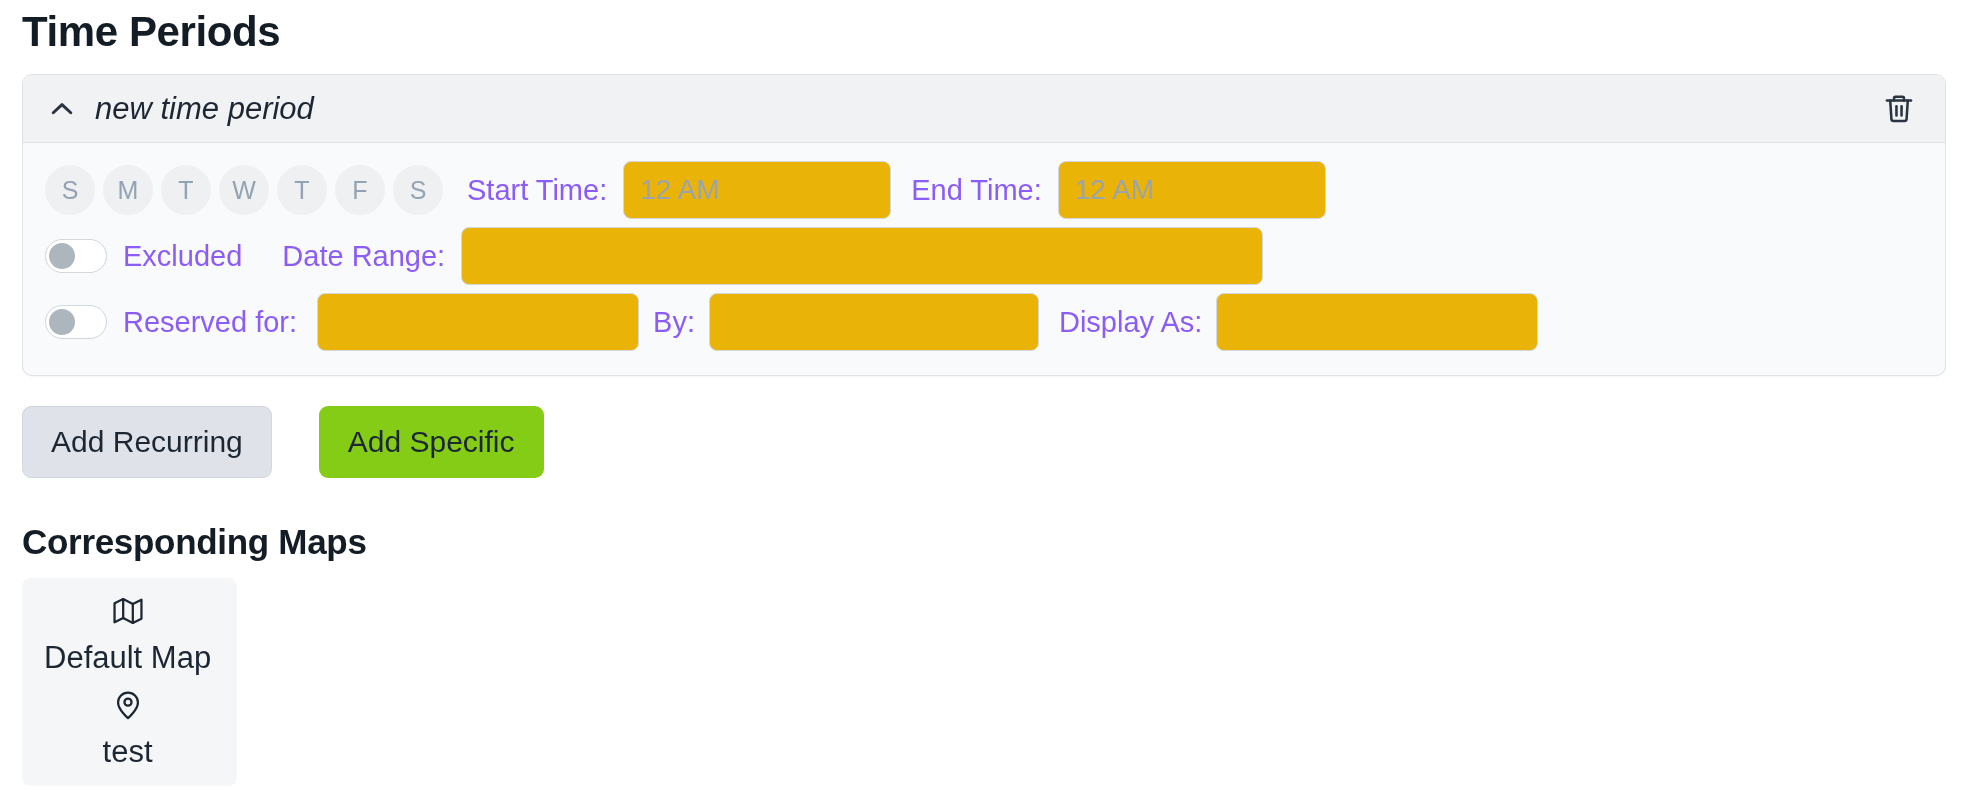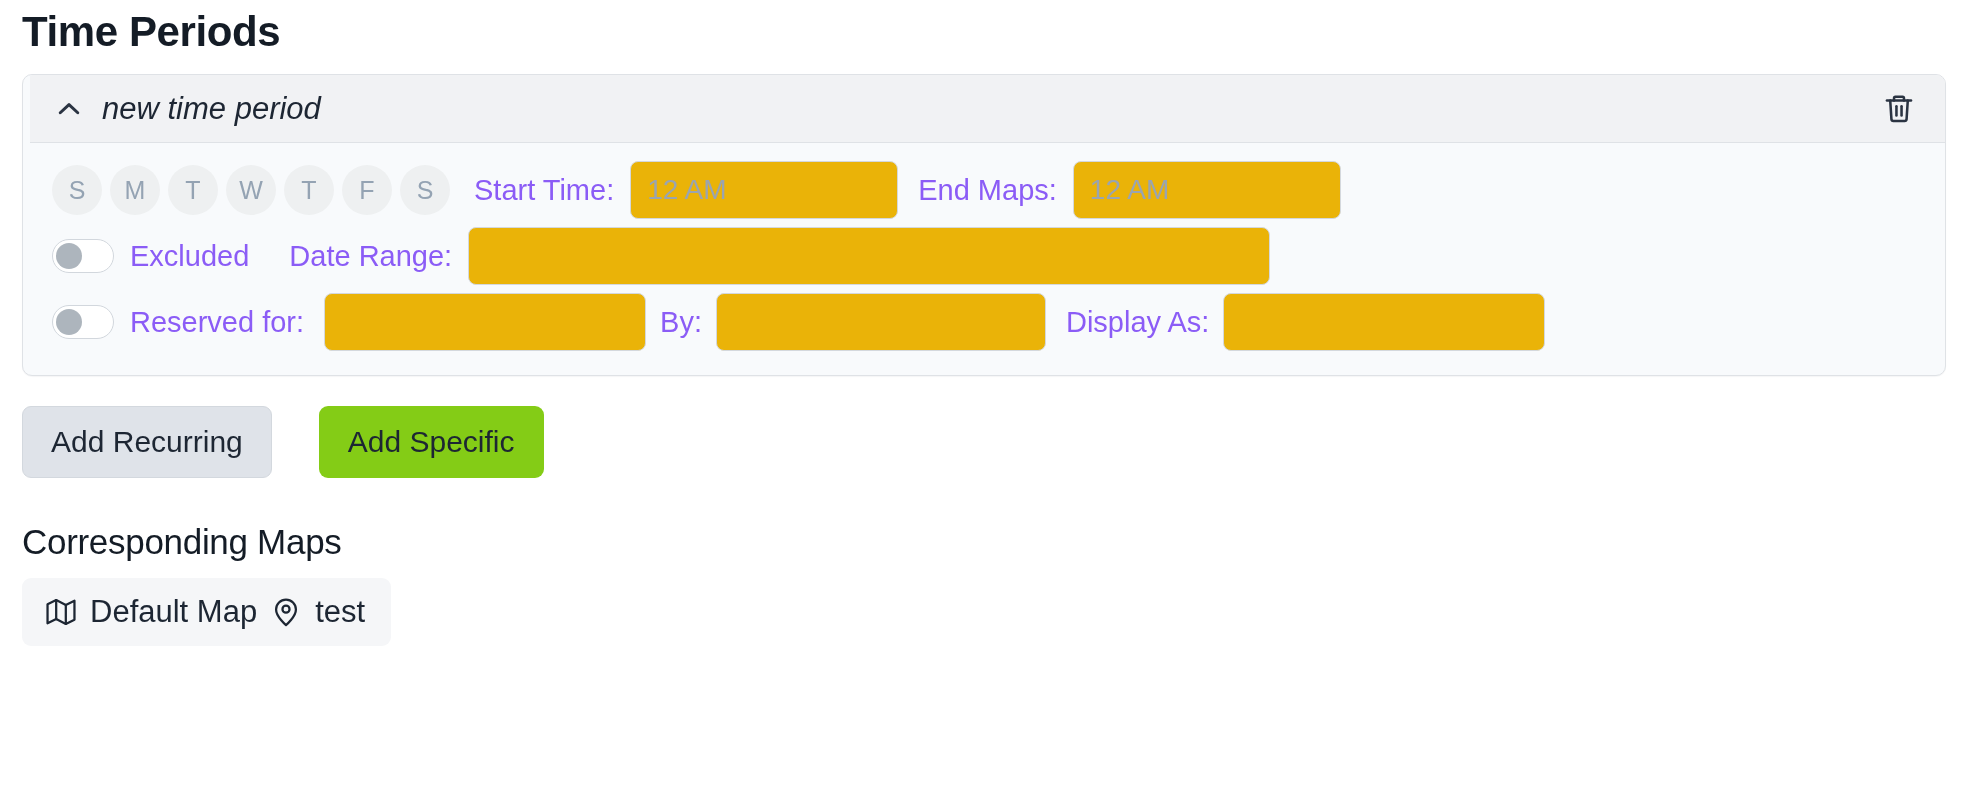--- a/index.html
+++ b/index.html
@@ -33,21 +33,20 @@
   }
 
   
   .tp-card {
     margin-top: 18px;
     border: 1px solid #dfe2e6;
     border-radius: 10px;
     background: #f8fafc;
     overflow: hidden;
     box-shadow: 0 1px 1px rgba(15,23,42,0.04);
-    padding-left: 7px;
   }
 
   .tp-card-header {
     display: flex;
     align-items: center;
     height: 68px;
     padding: 0 26px 0 22px;
     background: #f1f2f4;
     border-bottom: 1px solid #dfe2e6;
   }
@@ -196,36 +195,37 @@
     border: 1px solid #d3d8de;
   }
   .btn-plain {
     background: #84cc16;
     border: 1px solid transparent;
   }
 
   
   .maps-title {
     font-size: 35px;
-    font-weight: 400;
+    font-weight: 700;
     letter-spacing: -0.3px;
     color: #141c26;
     margin: 44px 0 0 0;
   }
   .map-chip {
     display: inline-flex;
     align-items: center;
     gap: 12px;
     background: #f5f6f8;
     border-radius: 9px;
     padding: 16px 26px 16px 22px;
     margin-top: 16px;
     cursor: pointer;
     border: none;
     font-family: inherit;
+    flex-direction: column;
   }
   .map-chip .chip-text {
     font-size: 31px;
     color: #1d2633;
     white-space: nowrap;
   }
   .map-chip svg { display: block; flex: 0 0 auto; }
   .gap-14 { width: 14px; flex: 0 0 auto; }
   .gap-16 { width: 16px; flex: 0 0 auto; }
   .gap-20 { width: 20px; flex: 0 0 auto; }
@@ -271,21 +271,21 @@
           <button class="day-circle">F</button>
           <button class="day-circle">S</button>
         </div>
 
         <div class="gap-24"></div>
         <span class="fld-label">Start Time:</span>
         <div class="gap-16"></div>
         <input class="txt-input w-start" type="text" placeholder="12 AM" style="">
 
         <div class="gap-20"></div>
-        <span class="fld-label">End Maps:</span>
+        <span class="fld-label">End Time:</span>
         <div class="gap-16"></div>
         <input class="txt-input w-end" type="text" placeholder="12 AM" style="">
       </div>
 
       <div class="tp-row">
         <button class="toggle">
           <span class="knob"></span>
         </button>
         <div class="gap-16"></div>
         <span class="fld-label">Excluded</span>

